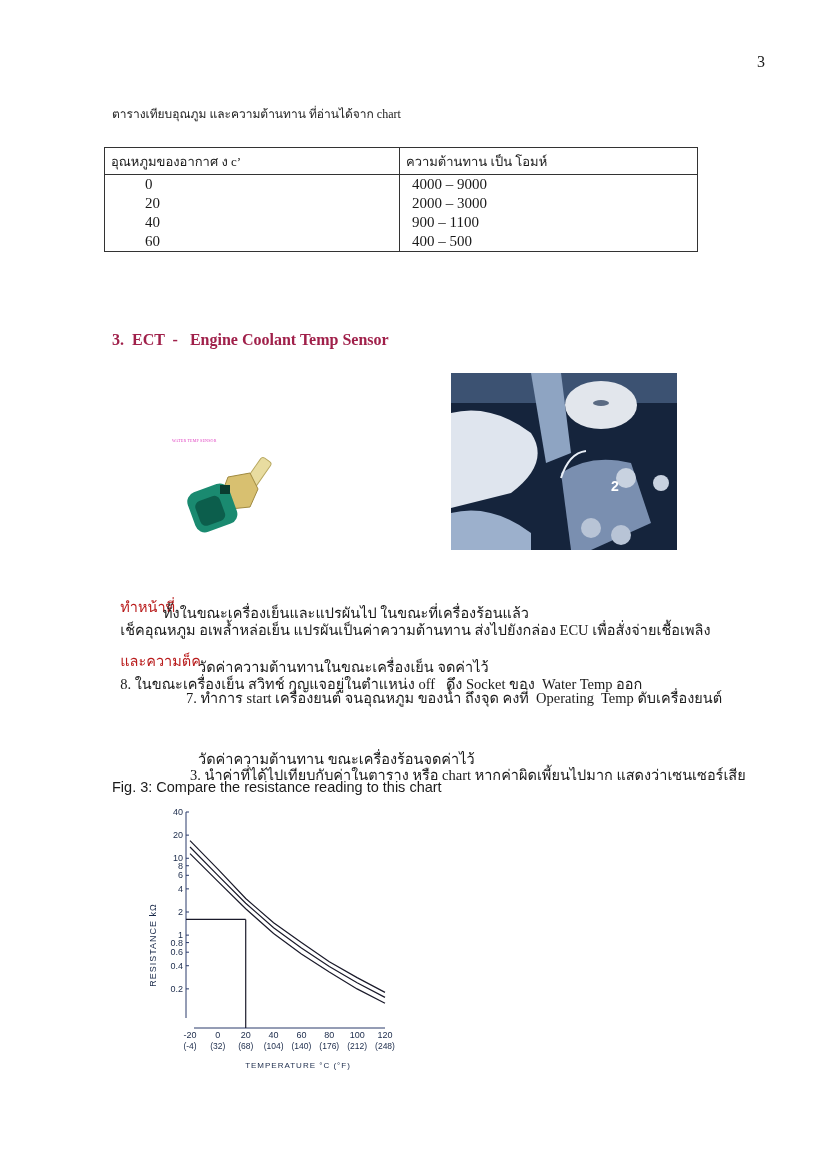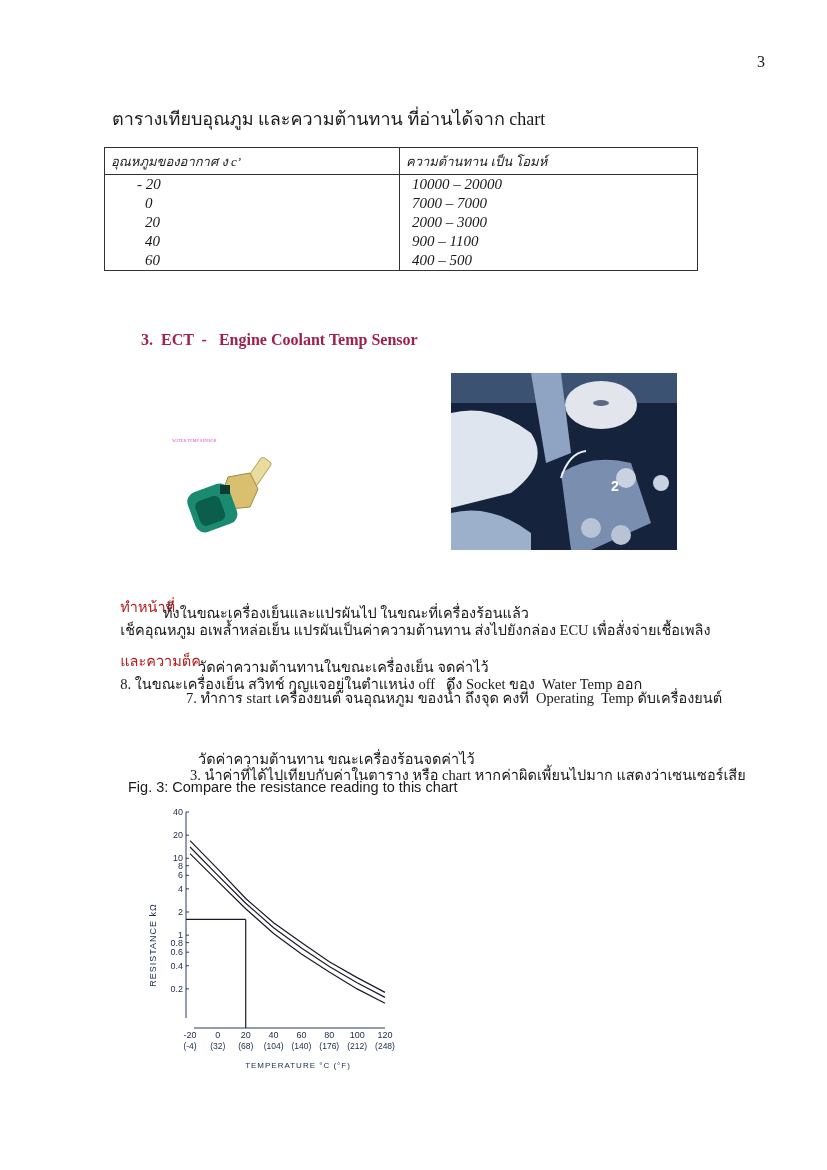--- a/index.html
+++ b/index.html
@@ -2,70 +2,66 @@
 <html><head>
 <meta charset="utf-8">
 <style>
   html, body { margin: 0; padding: 0; background: #ffffff; }
   body {
     width: 827px; height: 1170px; position: relative; overflow: hidden;
     font-family: "DejaVu Serif", "Liberation Serif", serif; color: #1a1a1a;
   }
   .abs { position: absolute; }
   .page-number { left: 757px; top: 53px; font-size: 16px; font-family: "Liberation Serif", serif; }
-  .table-caption { left: 112px; top: 104px; font-size: 18px; font-family: "Liberation Serif", serif; }
+  .table-caption { left: 112px; top: 104px; font-size: 12px; font-family: "Liberation Serif", serif; }
   table.cmp {
     position: absolute; left: 104px; top: 147px; width: 594px; border-collapse: collapse;
     font-family: "Liberation Serif", serif; font-size: 15px;
   }
-  table.cmp th, table.cmp td { border-left: 1px solid #333; border-right: 1px solid #333; padding: 0 6px; text-align: left; font-weight: normal; font-style: italic; }
+  table.cmp th, table.cmp td { border-left: 1px solid #333; border-right: 1px solid #333; padding: 0 6px; text-align: left; font-weight: normal; }
   table.cmp th { border-top: 1px solid #333; border-bottom: 1px solid #333; font-size: 13px; height: 26px; }
   table.cmp td { height: 19px; line-height: 19px; }
   table.cmp tr:last-child td { border-bottom: 1px solid #333; }
   table.cmp td.t { padding-left: 40px; width: 248px; }
   table.cmp td.r { padding-left: 12px; }
   .section-title {
     left: 112px; top: 331px; font-size: 16px; font-weight: bold; color: #a0204a;
-    font-family: "Liberation Serif", serif; white-space: pre; margin-left: 29px;
+    font-family: "Liberation Serif", serif; white-space: pre;
   }
   .sensor-label { left: 172px; top: 438px; font-size: 4px; color: #e040c0; letter-spacing: 0.2px; font-family: "Liberation Serif", serif; }
   .sensor-photo { left: 180px; top: 455px; width: 105px; height: 85px; }
   .engine-photo {
     left: 451px; top: 373px; width: 226px; height: 177px;
     background: linear-gradient(135deg, #2a3a55 0%, #6a83a6 30%, #d5dde8 45%, #3c5070 60%, #0e1a2e 85%);
     overflow: hidden;
   }
   .body-line { font-family: "Liberation Serif", serif; font-size: 14.5px; white-space: pre; }
   .label-blue { color: #b91c1c; }
-  .fig-caption { left: 112px; top: 779px; font-family: "Liberation Sans", sans-serif; font-size: 14.5px; margin-left: 16px; }
+  .fig-caption { left: 112px; top: 779px; font-family: "Liberation Sans", sans-serif; font-size: 14.5px; }
   .chart-wrap { left: 140px; top: 800px; width: 280px; height: 280px; }
   .chart-wrap text { font-family: "Liberation Sans", sans-serif; fill: #1a2a4a; }
 </style>
 </head>
 <body>
 
 <div class="abs page-number">3</div>
 
 <div class="abs table-caption">ตารางเทียบอุณภูม  และความต้านทาน  ที่อ่านได้จาก chart</div>
 
 <table class="cmp">
   <thead>
     <tr>
       <th>อุณหภูมของอากาศ ง  c’</th>
       <th>ความต้านทาน เป็น  โอมห์</th>
     </tr>
   </thead>
   <tbody>
     <tr>
-      <td class="t" style="padding-left:32px">-    20</td>
-      <td class="r">10000 – 20000</td>
-    </tr>
-    <tr>
       <td class="t">0</td>
-      <td class="r"> 7000  – 7000</td>
+      <td class="r"> 4000  – 9000</td>
     </tr>
     <tr>
       <td class="t">20</td>
       <td class="r"> 2000  – 3000</td>
     </tr>
     <tr>
       <td class="t">40</td>
       <td class="r"> 900    – 1100</td>
     </tr>
     <tr>

